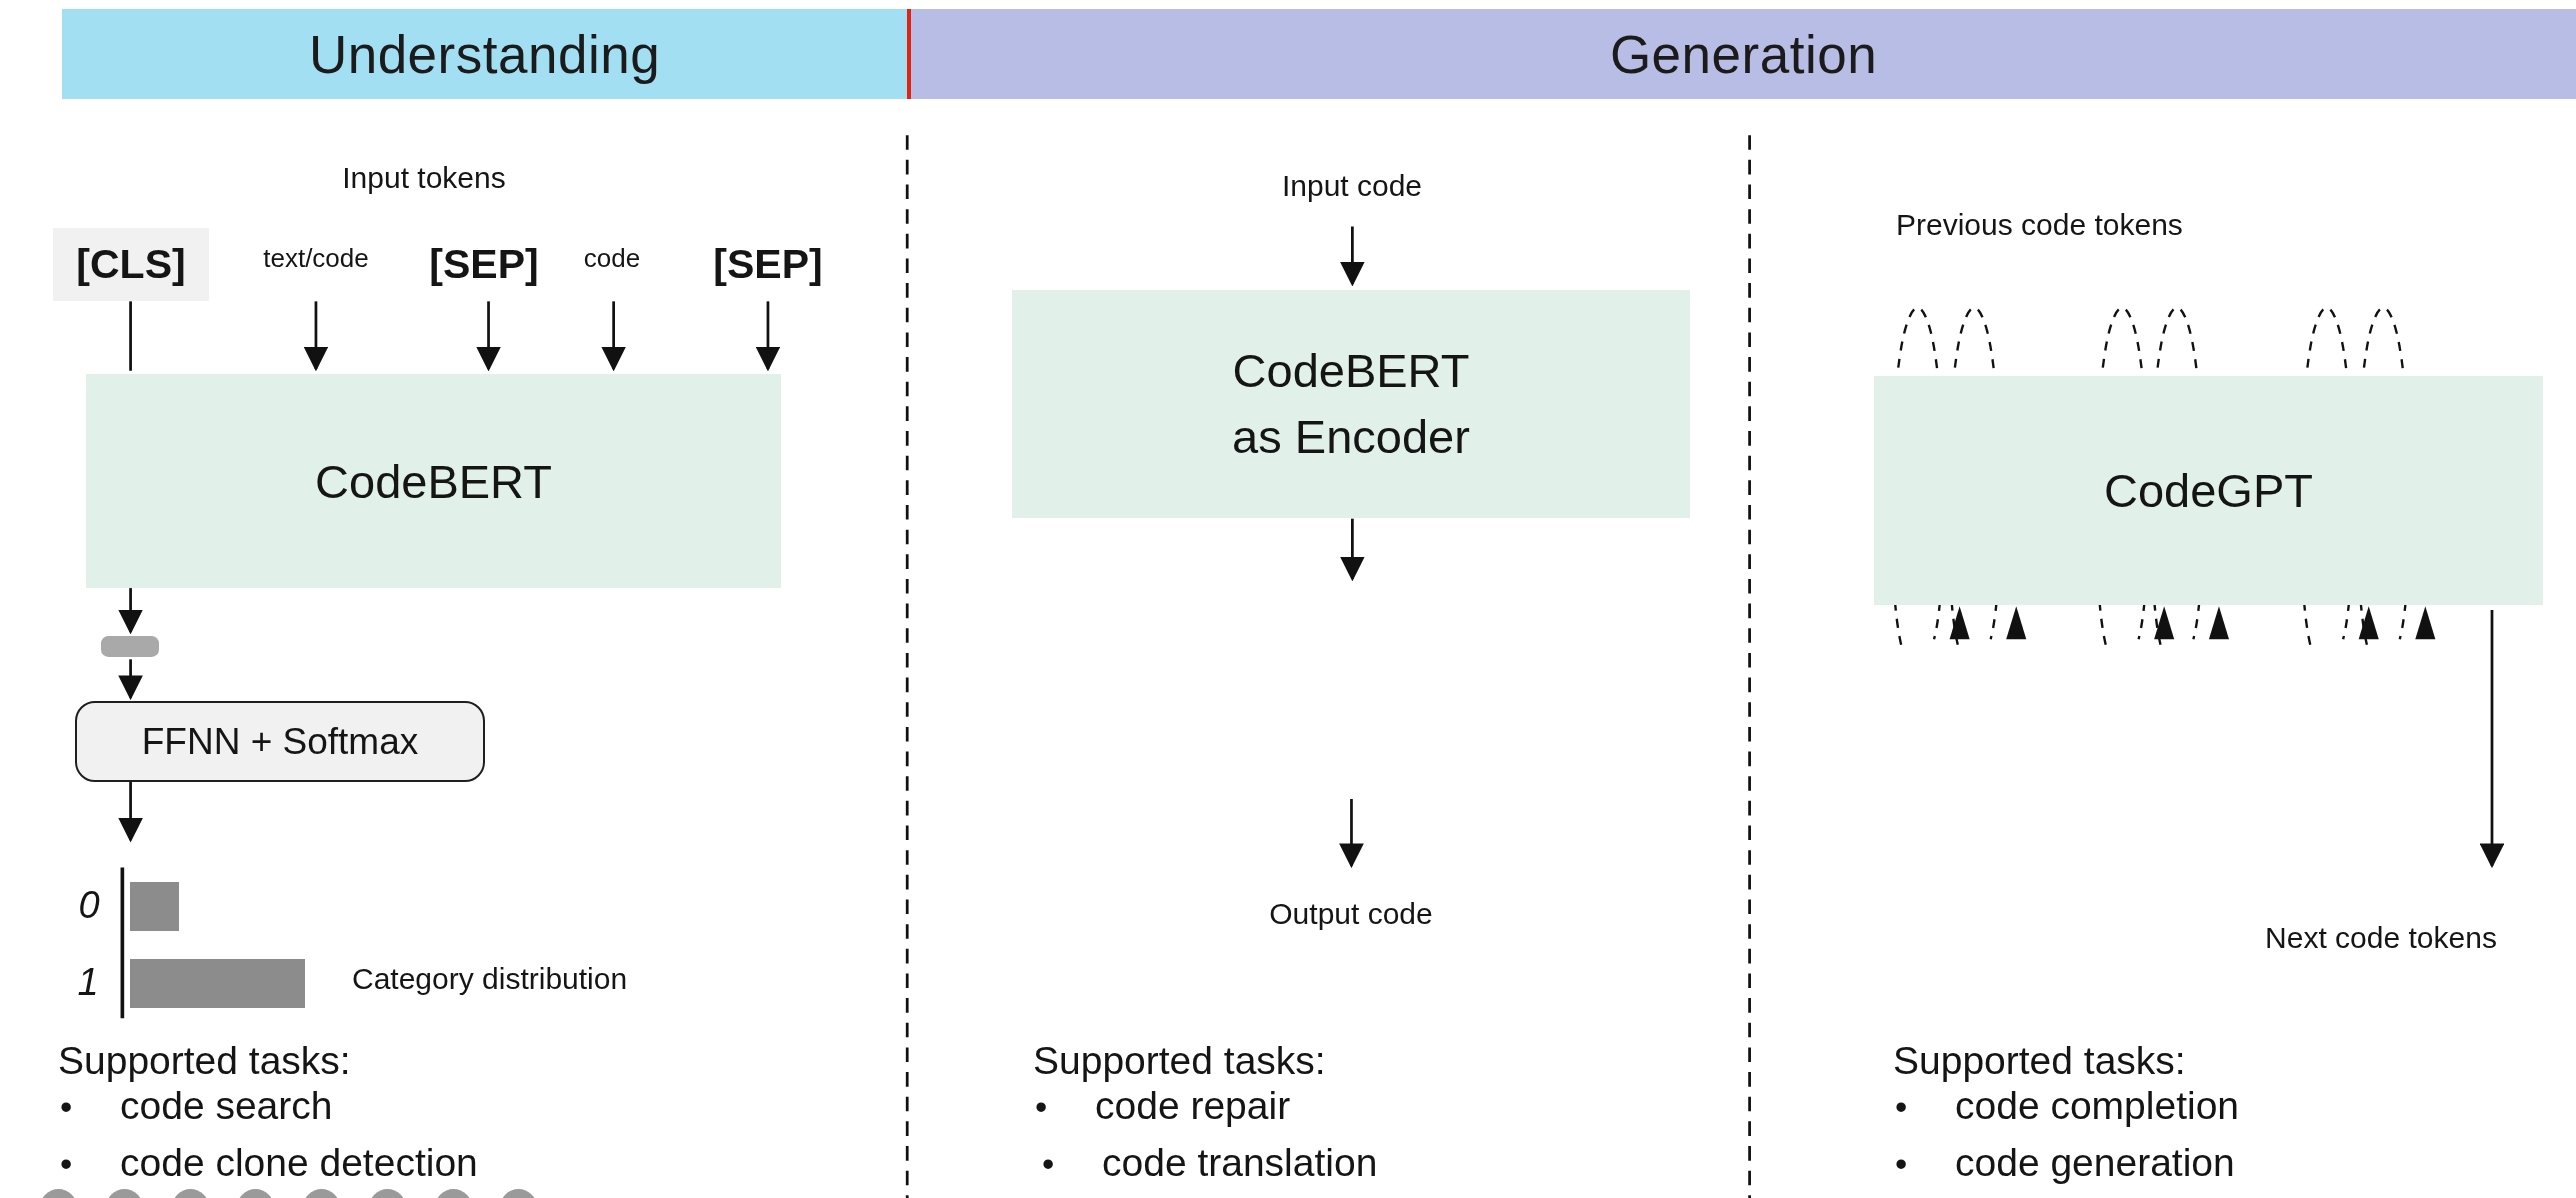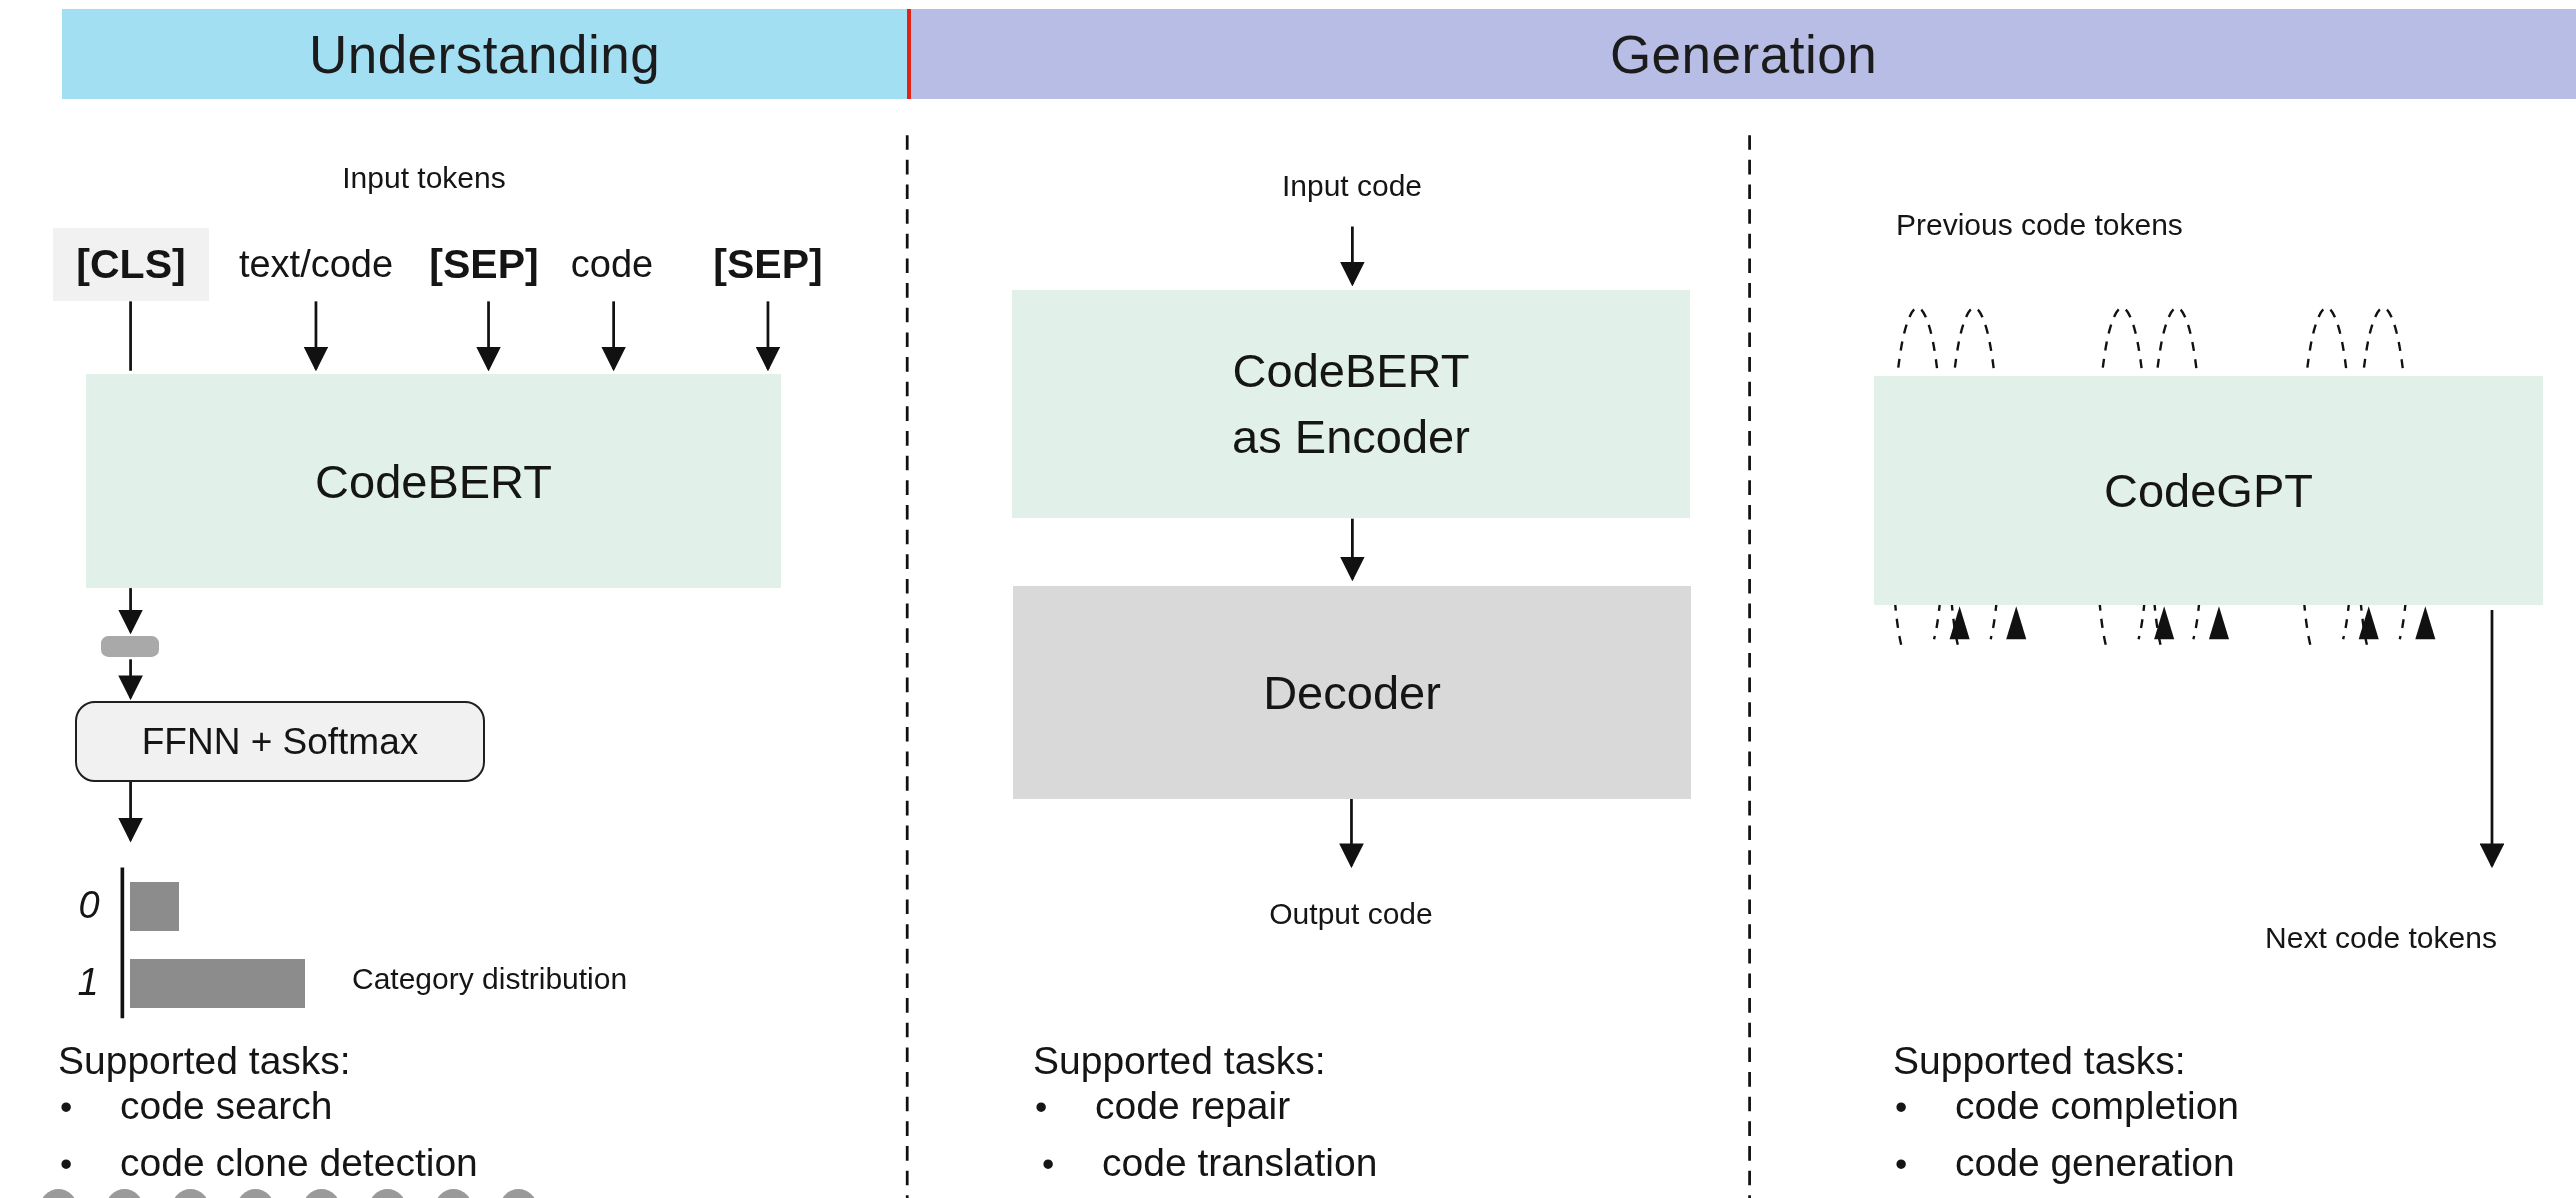--- a/index.html
+++ b/index.html
@@ -6,21 +6,21 @@
   .page{
     position:relative;width:2576px;height:1199px;background:#ffffff;
     font-family:"Liberation Sans","DejaVu Sans",sans-serif;color:#151515;overflow:hidden;
   }
   .abs{position:absolute;}
   .cx{transform:translateX(-50%);}
   .center-text{display:flex;align-items:center;justify-content:center;text-align:center;}
   .hdr{font-size:53px;letter-spacing:0.5px;color:#1b1b1b;}
   .hdr-band{top:9px;height:90px;}
   .label{font-size:30px;white-space:nowrap;}
-  .token{font-size:38px;white-space:nowrap;}
+  .token{font-size:26px;white-space:nowrap;}
   .token.bold{font-weight:700;font-size:41px;}
   .model-label{font-size:47px;}
   .mint{background:#e1f1e9;}
   .cls-chip{background:#f1f1f1;}
   .ffnn{background:#f1f1f1;border:2.7px solid #1f1f1f;border-radius:20px;font-size:37px;}
   .connector{background:#a9a9a9;border-radius:7.3px;}
   .bar{background:#8c8c8c;}
   .cat-num{font-size:38px;font-style:italic;}
   .tasks-title{font-size:39px;white-space:nowrap;}
   .task-row{font-size:39px;white-space:nowrap;}
@@ -130,23 +130,20 @@
     <div class="cutoff-dot" style="left:500px;top:1189px;"></div>
   </div>
 
   <div class="abs cx label" style="left:1352px;top:169px;">Input code</div>
 
   <div class="abs mint enc-lines model-label" style="left:1012px;top:290px;width:678px;height:228px;">
     <span>CodeBERT</span>
     <span>as Encoder</span>
   </div>
 
-  <div class="abs center-text model-label" style="left:1013px;top:586px;width:678px;height:213px;background:#d9d9d9;">
-    <span>Decoder</span>
-  </div>
 
   <div class="abs cx label" style="left:1351px;top:897px;">Output code</div>
 
   <div class="abs tasks-title" style="left:1033px;top:1039px;">Supported tasks:</div>
   <div class="abs task-row" style="left:1035px;top:1084px;">
     <span class="bullet">•</span><span>code repair</span>
   </div>
   <div class="abs task-row" style="left:1042px;top:1141px;">
     <span class="bullet">•</span><span>code translation</span>
   </div>

